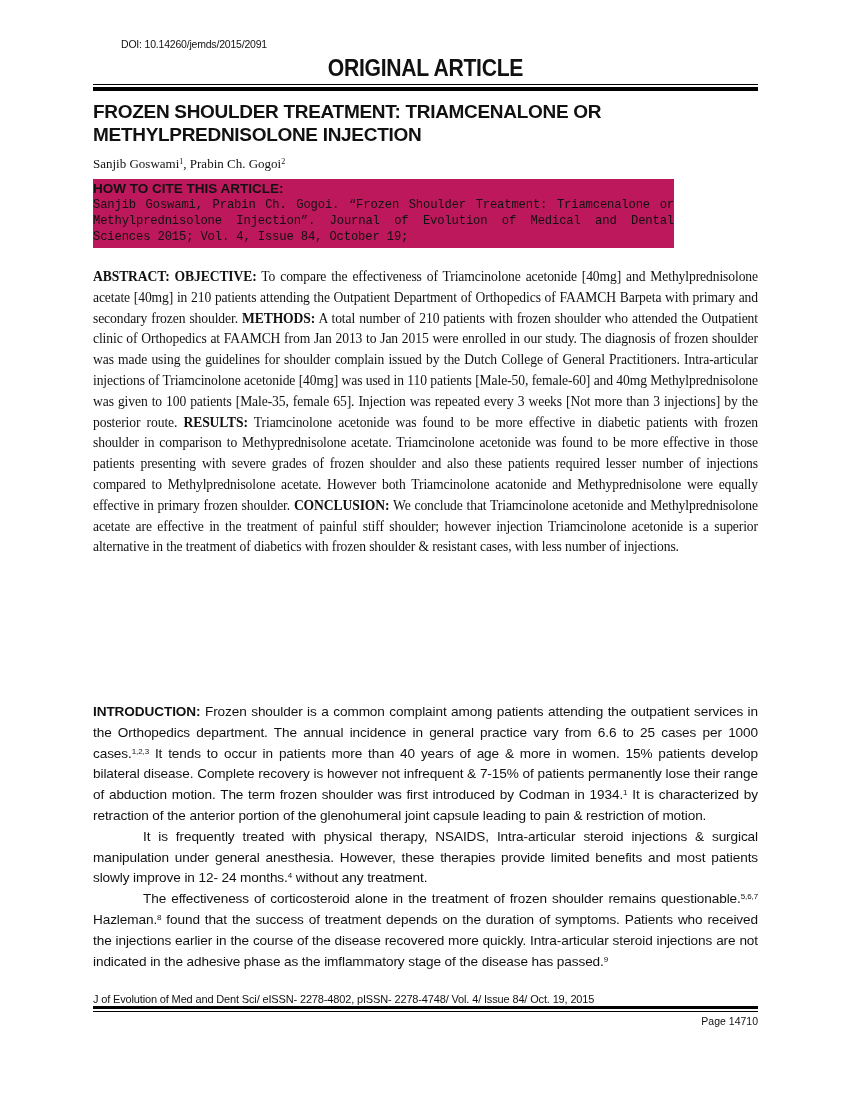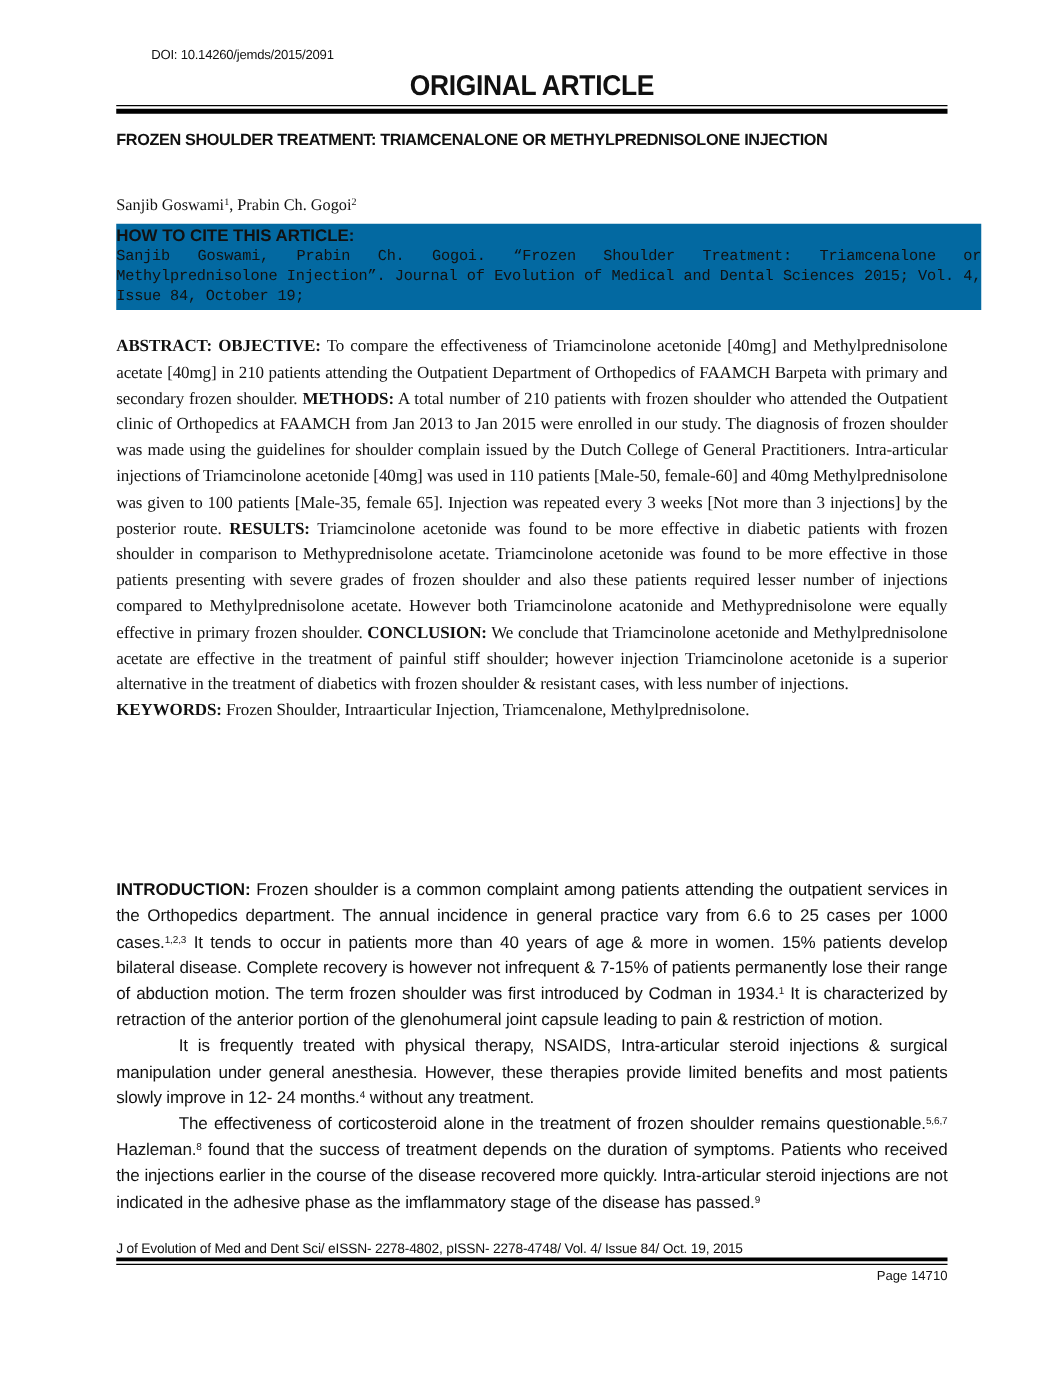--- a/index.html
+++ b/index.html
@@ -5,24 +5,24 @@
   html, body { margin: 0; padding: 0; background: #ffffff; }
   body { width: 850px; height: 1100px; position: relative; overflow: hidden;
          font-family: "Liberation Serif", "DejaVu Serif", serif; color: #111; }
   .cond { font-family: "Liberation Sans Narrow", "Liberation Sans", sans-serif; }
   #page { position: absolute; left: 93px; top: 0; width: 665px; }
   .doi { position: absolute; top: 38px; left: 0; font-size: 10.5px; letter-spacing: -0.2px; padding-left: 28px; }
   .orig { position: absolute; top: 55px; left: 0; width: 665px; text-align: center;
           font-weight: bold; font-size: 23px; letter-spacing: -0.3px; transform: scaleX(0.92); transform-origin: center; }
   .rule-top1 { position: absolute; top: 84px; left: 0; width: 665px; height: 1px; background: #000; }
   .rule-top2 { position: absolute; top: 87px; left: 0; width: 665px; height: 4px; background: #000; }
-  .title { position: absolute; top: 100px; left: 0; width: 665px; font-weight: bold; font-size: 13px;
+  .title { position: absolute; top: 100px; left: 0; width: 665px; font-weight: bold; font-size: 19px;
            line-height: 23px; letter-spacing: -0.3px; }
   .authors { position: absolute; top: 156px; left: 0; font-size: 13px; font-family: Liberation Serif, serif; }
-  .cite { position: absolute; top: 179px; left: 0; width: 692px; background: #0369a1; padding: 1px 0 0 0;
+  .cite { position: absolute; top: 179px; left: 0; width: 581px; background: #be185d; padding: 1px 0 0 0;
           height: 68px; }
   .cite-h { font-weight: bold; font-size: 13.5px; line-height: 17px; }
   .cite-b { font-size: 12.2px; line-height: 16px; text-align: justify; letter-spacing: -0.15px; font-family: Liberation Mono, monospace; }
   .body { position: absolute; left: 0; width: 665px; font-size: 13.6px; line-height: 20.8px;
           text-align: justify; letter-spacing: -0.1px; }
   .abstract { top: 267px; font-family: Liberation Serif, serif; }
   .intro { top: 702px; }
   .body p { margin: 0; }
   .indent { text-indent: 50px; }
   b { font-weight: bold; }
@@ -46,21 +46,20 @@
     <span>Sanjib Goswami</span><sup>1</sup><span>, </span><span>Prabin Ch. Gogoi</span><sup>2</sup>
   </div>
 
   <div class="cite cond">
     <div class="cite-h">HOW TO CITE THIS ARTICLE:</div>
     <div class="cite-b">Sanjib Goswami, Prabin Ch. Gogoi. “Frozen Shoulder Treatment: Triamcenalone or Methylprednisolone Injection”. Journal of Evolution of Medical and Dental Sciences 2015; Vol. 4, Issue 84, October 19;</div>
   </div>
 
   <div class="body abstract cond">
     <p><b>ABSTRACT:</b> <b>OBJECTIVE:</b><span> To compare the effectiveness of Triamcinolone acetonide [40mg] and Methylprednisolone acetate [40mg] in 210 patients attending the Outpatient Department of Orthopedics of FAAMCH Barpeta with primary and secondary frozen shoulder. </span><b>METHODS:</b><span> A total number of 210 patients with frozen shoulder who attended the Outpatient clinic of Orthopedics at FAAMCH from Jan 2013 to Jan 2015 were enrolled in our study. The diagnosis of frozen shoulder was made using the guidelines for shoulder complain issued by the Dutch College of General Practitioners. Intra-articular injections of Triamcinolone acetonide [40mg] was used in 110 patients [Male-50, female-60] and 40mg Methylprednisolone was given to 100 patients [Male-35, female 65]. Injection was repeated every 3 weeks [Not more than 3 injections] by the posterior route. </span><b>RESULTS:</b><span> Triamcinolone acetonide was found to be more effective in diabetic patients with frozen shoulder in comparison to Methyprednisolone acetate. Triamcinolone acetonide was found to be more effective in those patients presenting with severe grades of frozen shoulder and also these patients required lesser number of injections compared to Methylprednisolone acetate. However both Triamcinolone acatonide and Methyprednisolone were equally effective in primary frozen shoulder. </span><b>CONCLUSION:</b><span> We conclude that Triamcinolone acetonide and Methylprednisolone acetate are effective in the treatment of painful stiff shoulder; however injection Triamcinolone acetonide is a superior alternative in the treatment of diabetics with frozen shoulder &amp; resistant cases, with less number of injections.</span></p>
-    <p><b>KEYWORDS:</b><span> Frozen Shoulder, Intraarticular Injection, Triamcenalone, Methylprednisolone.</span></p>
   </div>
 
   <div class="body intro cond">
     <p><b>INTRODUCTION:</b><span> Frozen shoulder is a common complaint among patients attending the outpatient services in the Orthopedics department. The annual incidence in general practice vary from 6.6 to 25 cases per 1000 cases.</span><sup>1,2,3</sup><span> It tends to occur in patients more than 40 years of age &amp; more in women. 15% patients develop bilateral disease. Complete recovery is however not infrequent &amp; 7-15% of patients permanently lose their range of abduction motion. The term frozen shoulder was first introduced by Codman in 1934.</span><sup>1</sup><span> It is characterized by retraction of the anterior portion of the glenohumeral joint capsule leading to pain &amp; restriction of motion.</span></p>
     <p class="indent"><span>It is frequently treated with physical therapy, NSAIDS, Intra-articular steroid injections &amp; surgical manipulation under general anesthesia. However, these therapies provide limited benefits and most patients slowly improve in 12- 24 months.</span><sup>4</sup><span> without any treatment.</span></p>
     <p class="indent"><span>The effectiveness of corticosteroid alone in the treatment of frozen shoulder remains questionable.</span><sup>5,6,7</sup><span> Hazleman.</span><sup>8</sup><span> found that the success of treatment depends on the duration of symptoms. Patients who received the injections earlier in the course of the disease recovered more quickly. Intra-articular steroid injections are not indicated in the adhesive phase as the imflammatory stage of the disease has passed.</span><sup>9</sup></p>
   </div>
 
   <div class="rule-bot1"></div>
   <div class="rule-bot2"></div>

